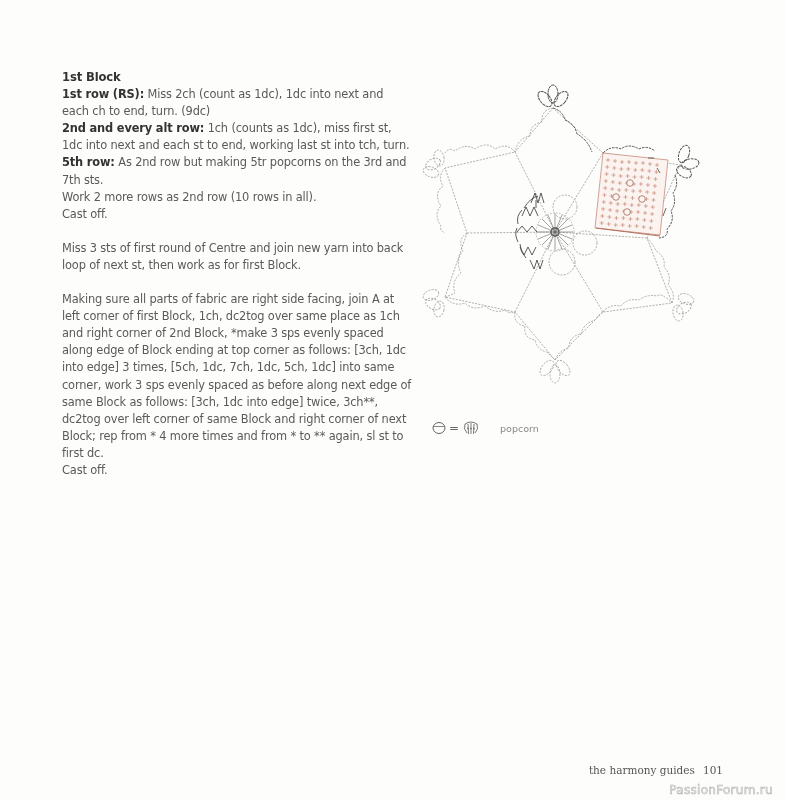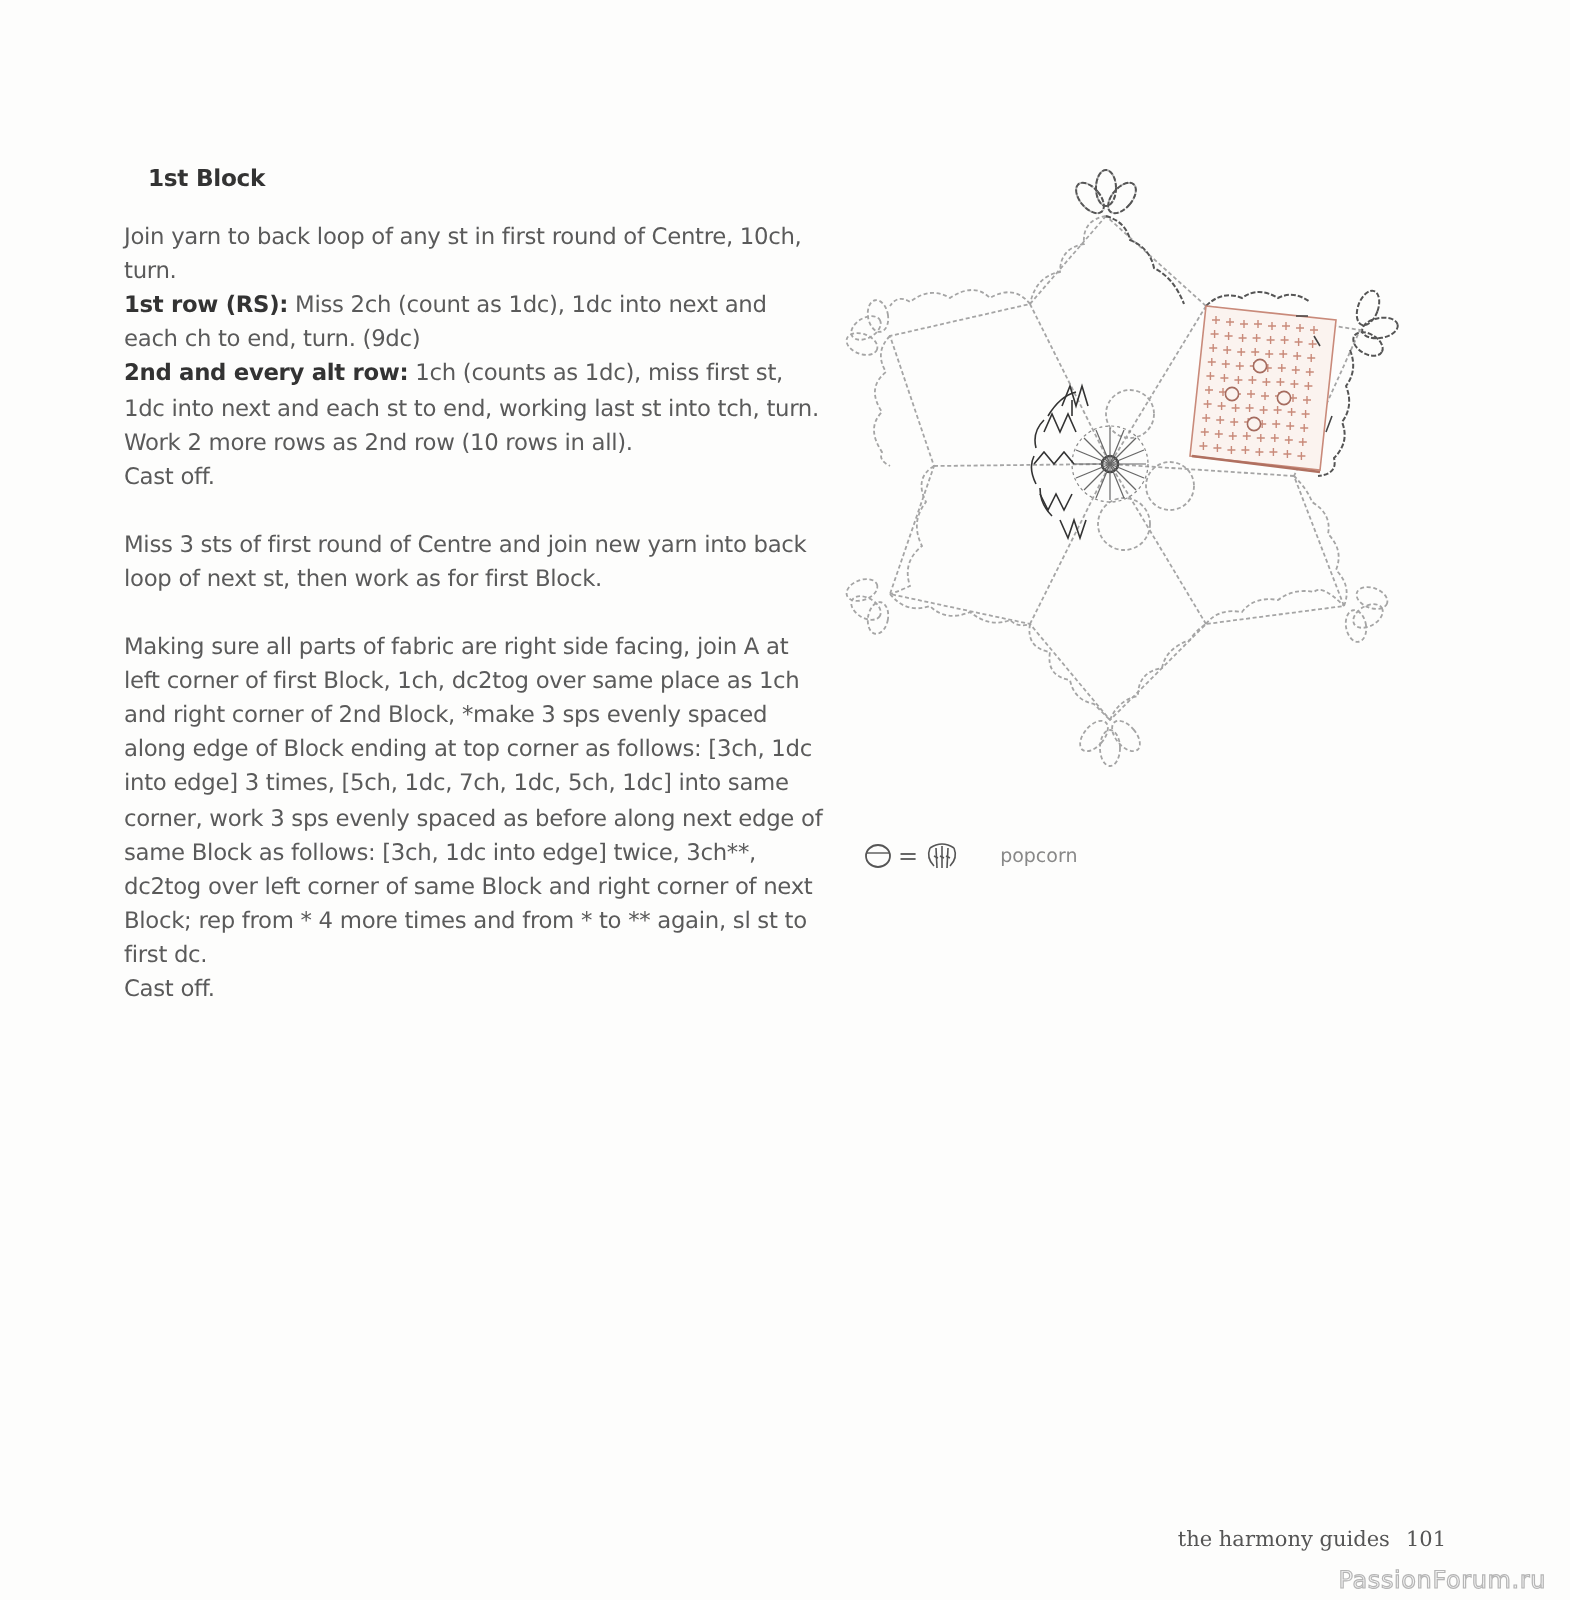--- a/index.html
+++ b/index.html
@@ -15,21 +15,21 @@
     position: absolute;
     left: 62px; top: 69px;
     width: 350px;
     font-size: 11.4px;
     line-height: 17.1px;
     color: #5a5a5a;
     letter-spacing: -0.15px;
   }
   .text-col p { margin: 0; }
   .text-col h3 {
-    margin: 12px;
+    margin: 0;
     font-size: 11.6px;
     font-weight: bold;
     color: #333;
     line-height: 17.1px;
   }
   .text-col b { color: #333; font-weight: bold; }
   .section { margin-bottom: 17px; }
   .diagram {
     position: absolute;
     left: 400px; top: 80px;
@@ -60,23 +60,23 @@
     -webkit-text-stroke: 0.6px #b5b5b5;
     letter-spacing: 0.3px;
   }
 </style>
 </head>
 <body>
 
 <div class="text-col">
   <div class="section">
     <h3>1st Block</h3>
-    <p>Join yarn to back loop of any st in first round of Centre, 10ch, turn.</p>
     <p><b>1st row (RS):</b><span> Miss 2ch (count as 1dc), 1dc into next and each ch to end, turn. (9dc)</span></p>
     <p><b>2nd and every alt row:</b><span> 1ch (counts as 1dc), miss first st, 1dc into next and each st to end, working last st into tch, turn.</span></p>
+    <p><b>5th row:</b><span> As 2nd row but making 5tr popcorns on the 3rd and 7th sts.</span></p>
     <p>Work 2 more rows as 2nd row (10 rows in all).</p>
     <p>Cast off.</p>
   </div>
 
   <div class="section">
     <p>Miss 3 sts of first round of Centre and join new yarn into back loop of next st, then work as for first Block.</p>
   </div>
 
   <div class="section">
     <p>Making sure all parts of fabric are right side facing, join A at left corner of first Block, 1ch, dc2tog over same place as 1ch and right corner of 2nd Block, *make 3 sps evenly spaced along edge of Block ending at top corner as follows: [3ch, 1dc into edge] 3 times, [5ch, 1dc, 7ch, 1dc, 5ch, 1dc] into same corner, work 3 sps evenly spaced as before along next edge of same Block as follows: [3ch, 1dc into edge] twice, 3ch**, dc2tog over left corner of same Block and right corner of next Block; rep from * 4 more times and from * to ** again, sl st to first dc.</p>

